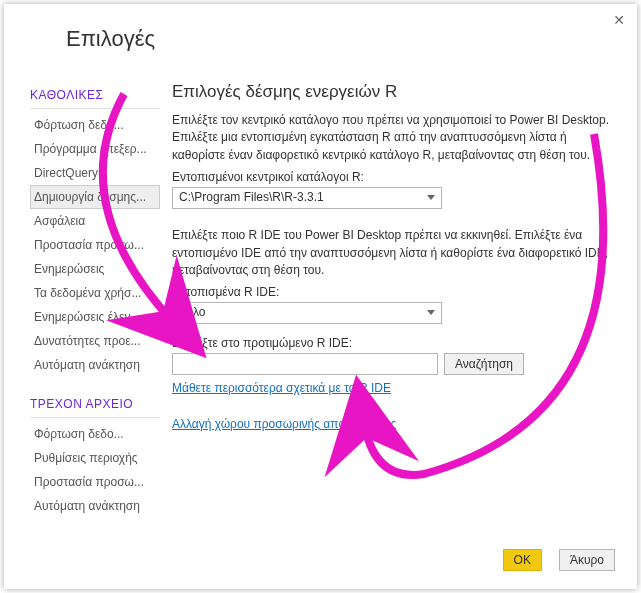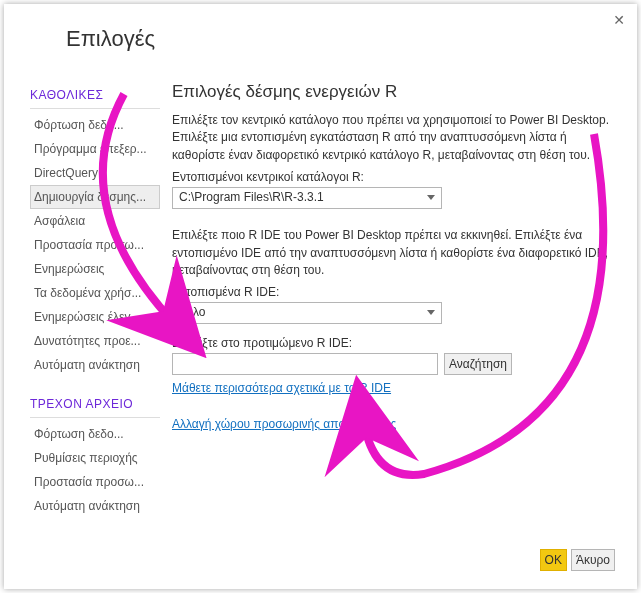--- a/index.html
+++ b/index.html
@@ -64,26 +64,26 @@
   }
   .link { color:#1270c0; text-decoration:underline; cursor:pointer; font-size:12px; }
   .link-block { margin-top:6px; }
   .row { display:flex; align-items:center; gap:6px; margin-top:3px; }
   .textbox {
     border:1px solid #b5b5b5; height:22px; width:266px;
     background:#fff; padding:2px 6px; font-size:12px;
   }
   .btn {
     border:1px solid #b5b5b5; background:#f0f0f0;
-    height:22px; padding:0 4px; font-size:12px; color:#333;
+    height:22px; padding:0 10px; font-size:12px; color:#333;
     cursor:pointer; display:inline-flex; align-items:center;
   }
   .btn.primary { background:#f2c811; border-color:#e0b000; }
   .footer {
-    position:absolute; right:22px; bottom:18px; display:flex; gap:4px;
+    position:absolute; right:22px; bottom:18px; display:flex; gap:17px;
   }
   
   .annot { position:absolute; pointer-events:none; }
 </style>
 </head>
 <body>
 
 <div class="frame">
   <div class="close">✕</div>
   <div class="title">Επιλογές</div>

